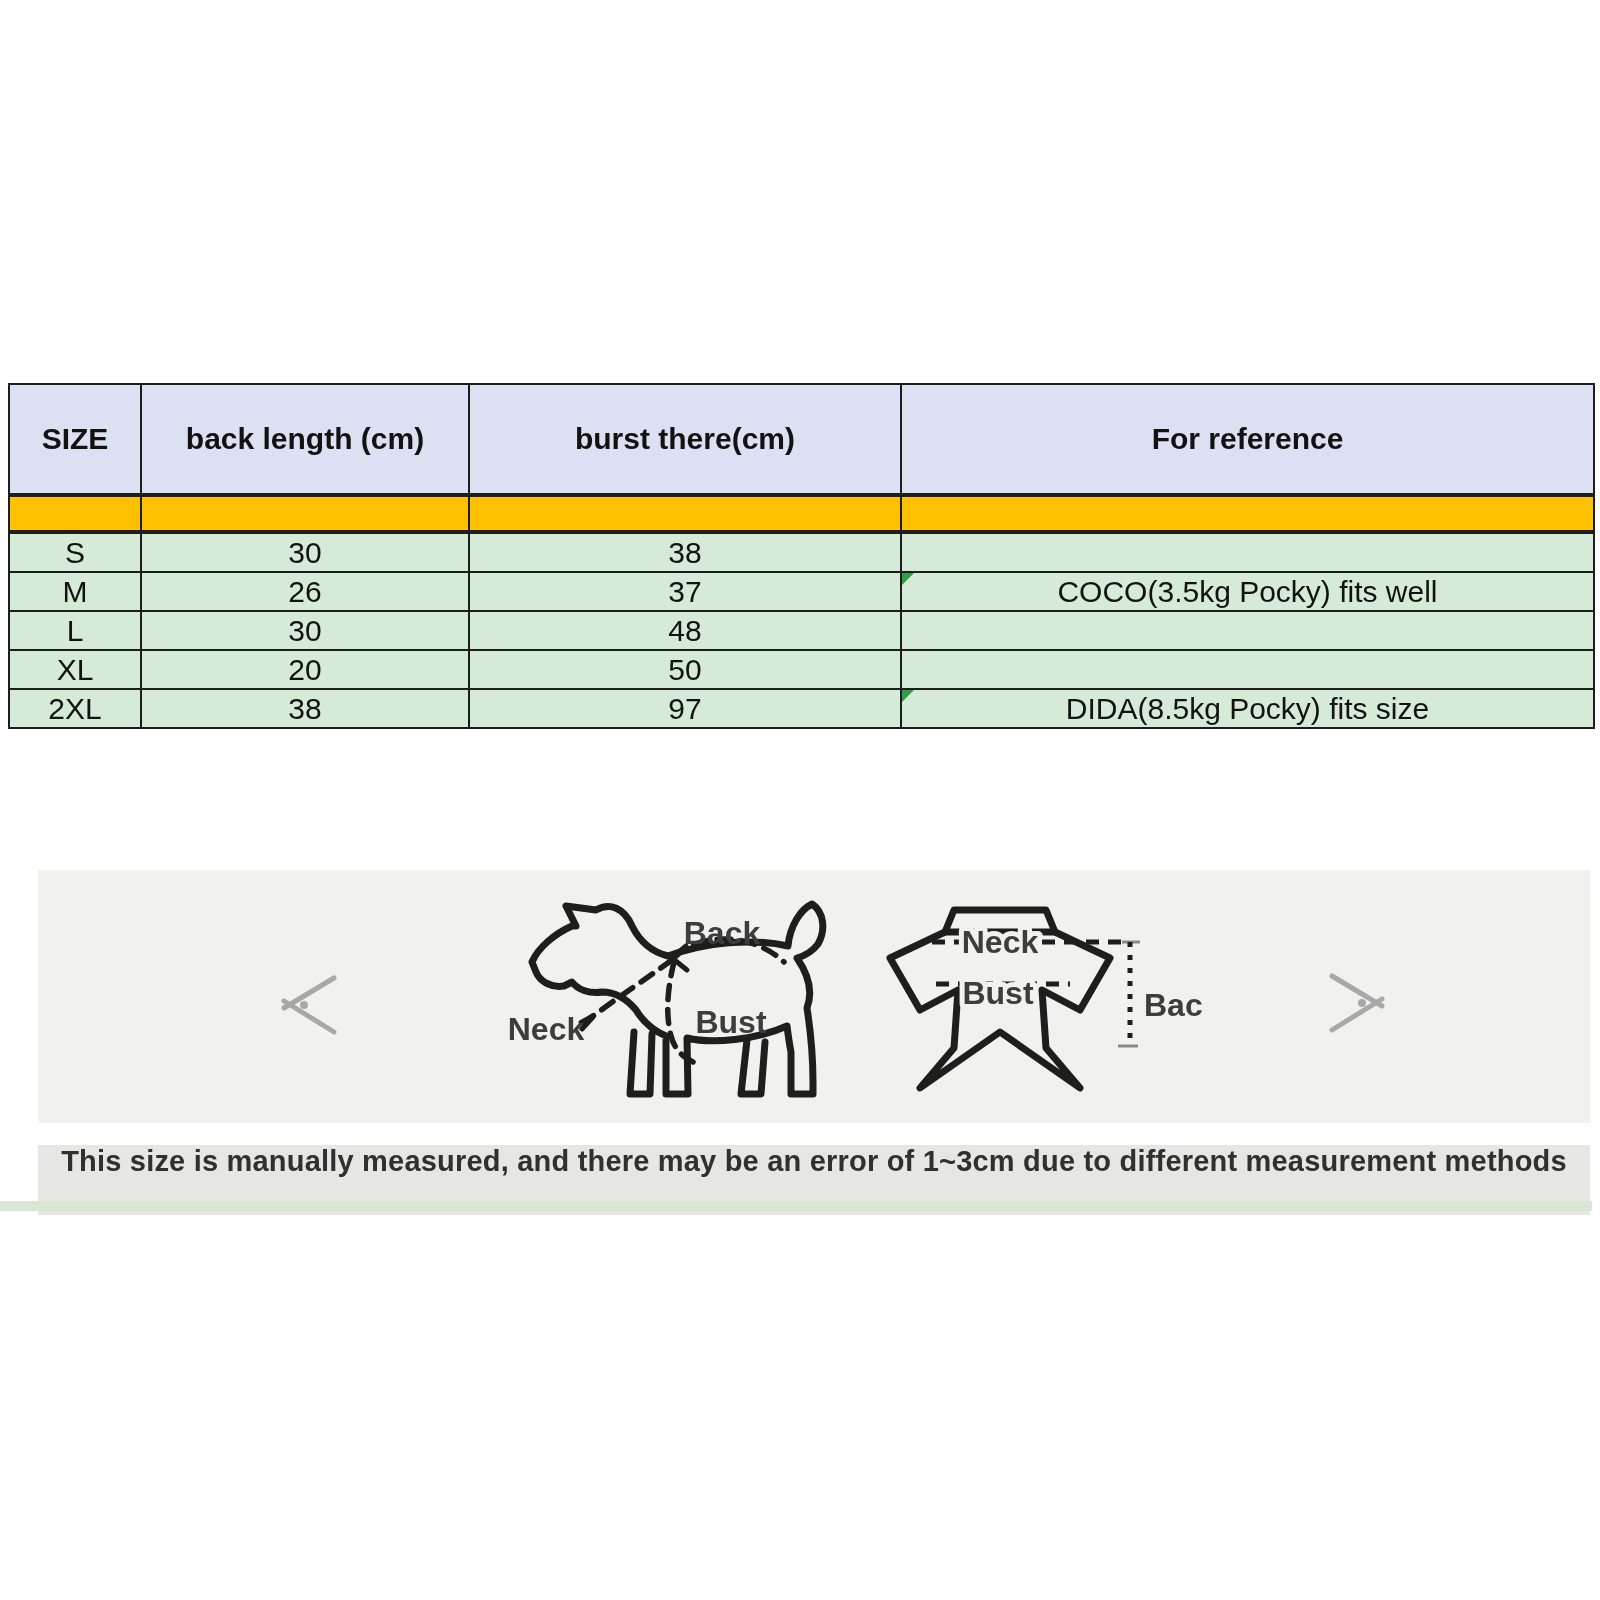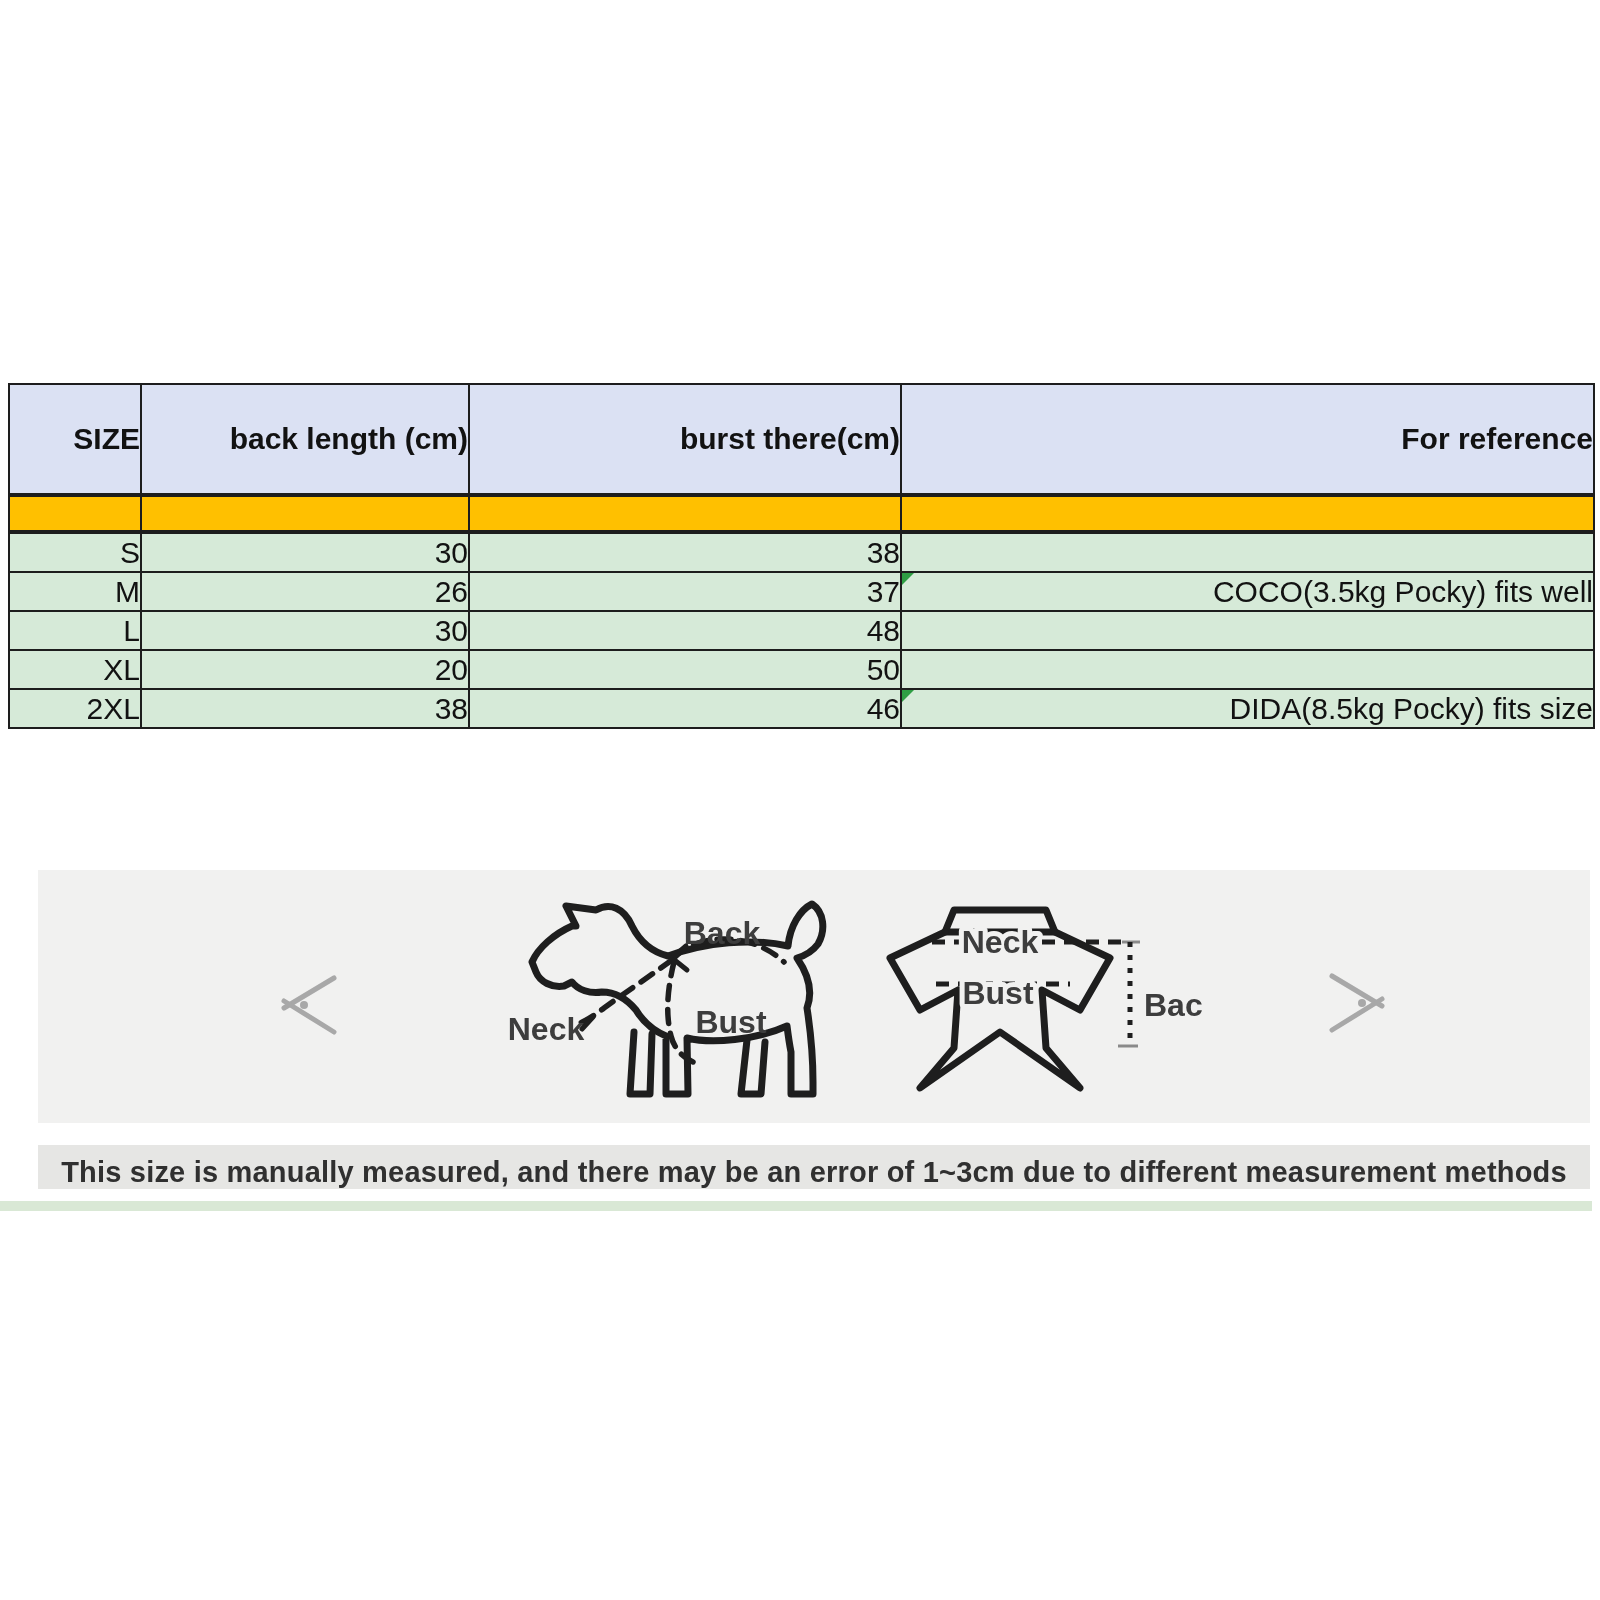--- a/index.html
+++ b/index.html
@@ -11,23 +11,23 @@
     position:absolute;left:8px;top:383px;width:1585px;
     border-collapse:collapse;table-layout:fixed;
     background:#ffffff;
   }
   table.size-chart col.c1{width:132px;}
   table.size-chart col.c2{width:328px;}
   table.size-chart col.c3{width:432px;}
   table.size-chart col.c4{width:693px;}
   table.size-chart th, table.size-chart td{
     border:2px solid #1d1d1d;
-    text-align:right;vertical-align:middle;
+    text-align:center;vertical-align:middle;
     color:#121212;overflow:hidden;white-space:nowrap;
-    padding:0 0;
+    padding:0 12px;
   }
   table.size-chart th{
     height:108px;background:#dbe1f3;
     font-size:30px;font-weight:bold;
   }
   table.size-chart tr.highlight-row td{
     height:33px;background:#ffc000;
     border-top:4px solid #1d1d1d;border-bottom:4px solid #1d1d1d;
   }
   table.size-chart tr.data-row td{
@@ -49,22 +49,22 @@
   .dash{fill:none;stroke:#1e1e1e;stroke-width:5.5;stroke-dasharray:14 10;stroke-linecap:round;}
   .dash2{fill:none;stroke:#1e1e1e;stroke-width:5;stroke-dasharray:13 9;stroke-linecap:butt;}
   .dot{fill:none;stroke:#1e1e1e;stroke-width:5;stroke-dasharray:5 8;stroke-linecap:butt;}
   .thin{stroke:#8a8a8a;stroke-width:3;fill:none;}
   .lbl{font-family:"Liberation Sans",sans-serif;font-size:32px;font-weight:600;fill:#3d3d3d;}
   .halo{paint-order:stroke;stroke:#f1f1f0;stroke-width:10px;stroke-linejoin:round;}
   .arrow-stroke{stroke:#a8a8a8;stroke-width:5;stroke-linecap:round;}
 
   
   .note-bar{
-    position:absolute;left:38px;top:1145px;width:1552px;height:44px;
-    background:#e6e6e4;display:flex;align-items:flex-end;justify-content:center;
+    position:absolute;left:38px;top:1145px;width:1552px;height:70px;
+    background:#e6e6e4;display:flex;align-items:flex-start;justify-content:center;
     font-size:29px;font-weight:600;color:#303030;letter-spacing:0.2px;white-space:nowrap;
   }
   .green-strip{
     position:absolute;left:0;top:1201px;width:1592px;height:10px;
     background:#d9e8d5;
   }
 </style>
 </head>
 <body>
 
@@ -112,21 +112,21 @@
       </tr>
       <tr class="data-row">
         <td>XL</td>
         <td>20</td>
         <td>50</td>
         <td></td>
       </tr>
       <tr class="data-row">
         <td>2XL</td>
         <td>38</td>
-        <td>46</td>
+        <td>97</td>
         <td><i class="tri"></i><span>DIDA(8.5kg Pocky)  fits size</span></td>
       </tr>
     </tbody>
   </table>
 
   <div class="diagram-box"></div>
 
   <svg class="svg-abs" style="left:270px;top:968px;" width="76" height="74" viewBox="0 0 76 74">
     <line class="arrow-stroke" x1="64" y1="10" x2="14" y2="40"></line>
     <line class="arrow-stroke" x1="64" y1="64" x2="14" y2="33"></line>

